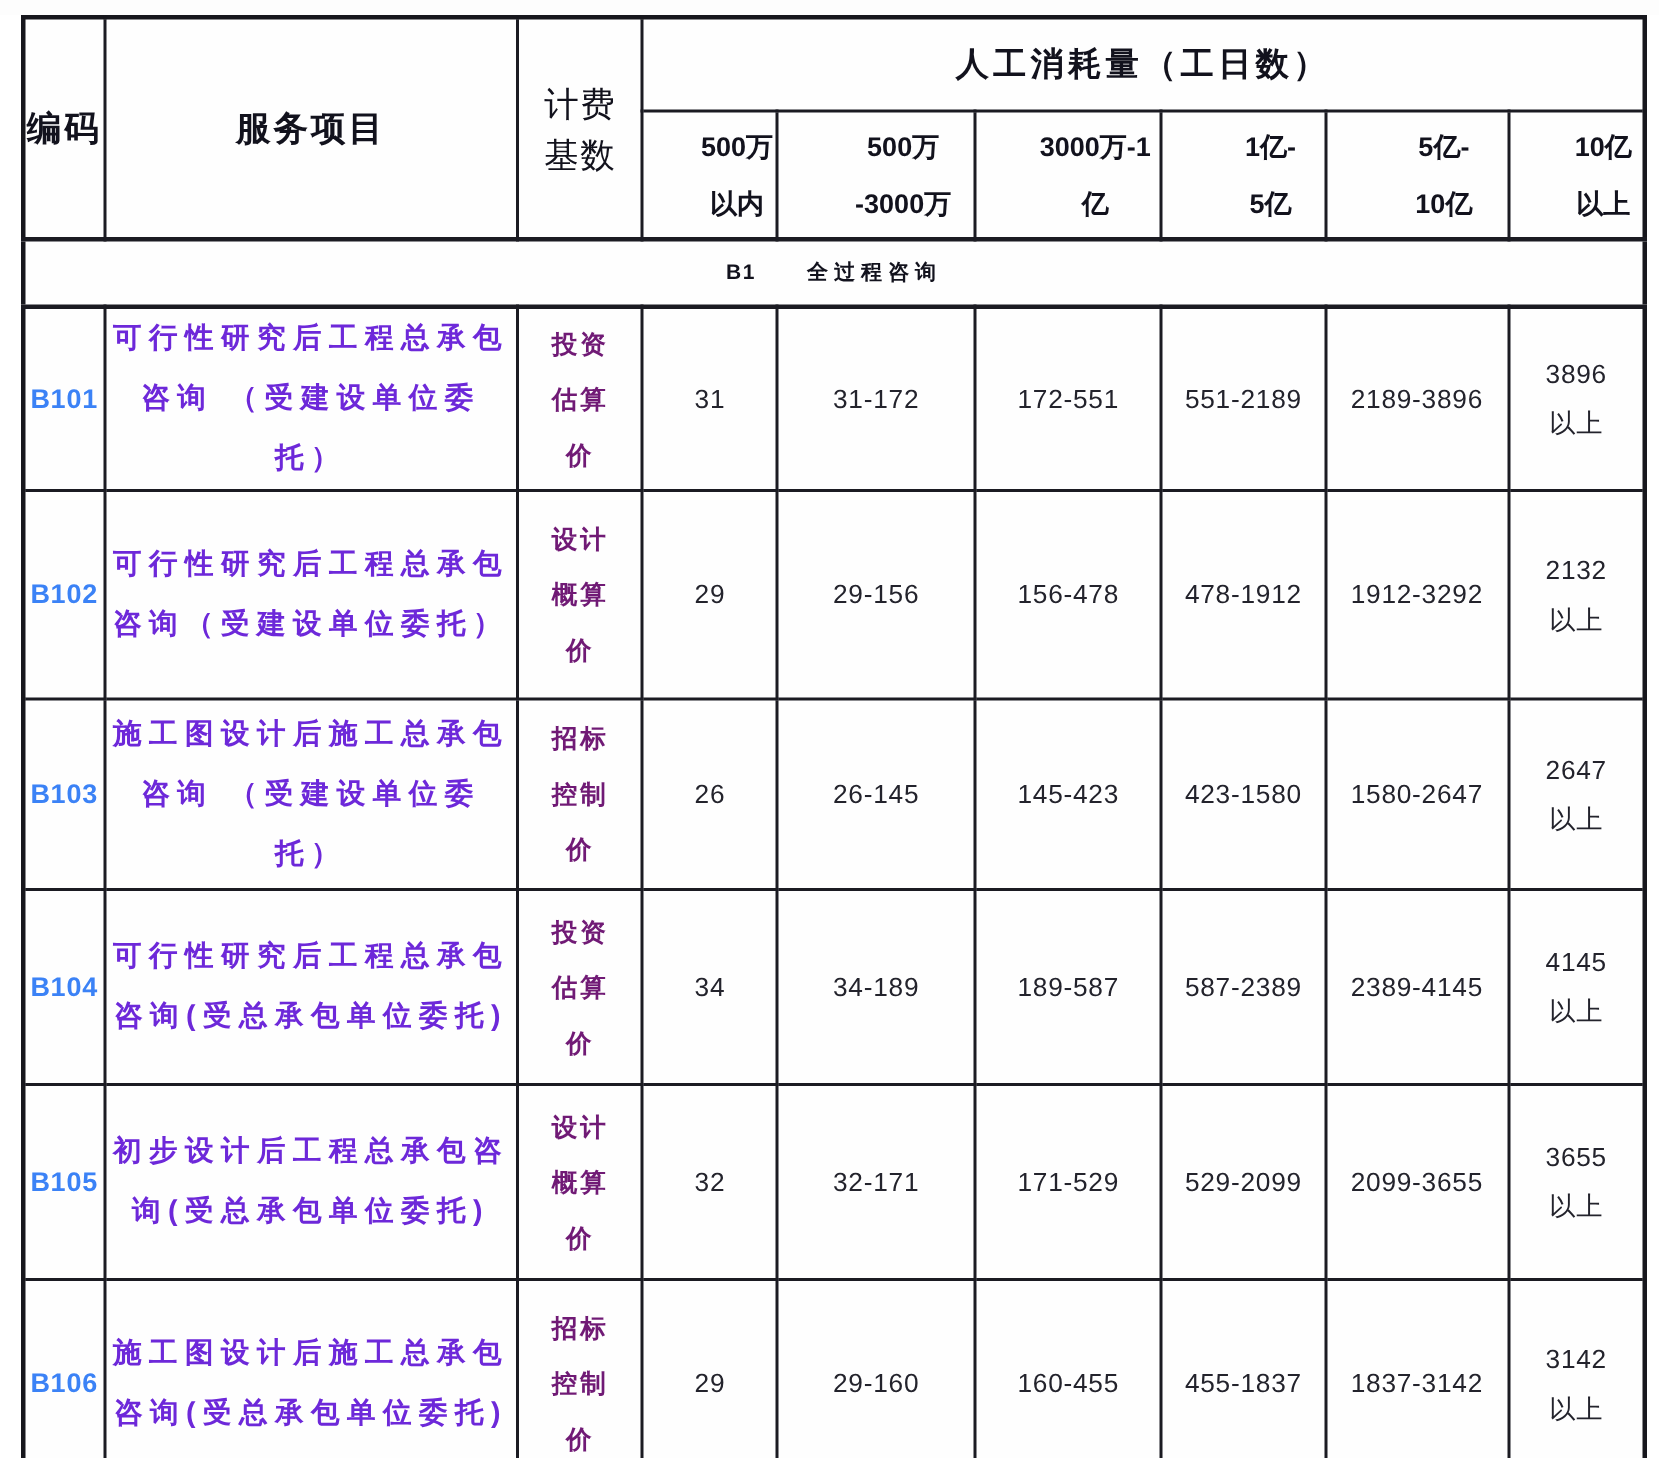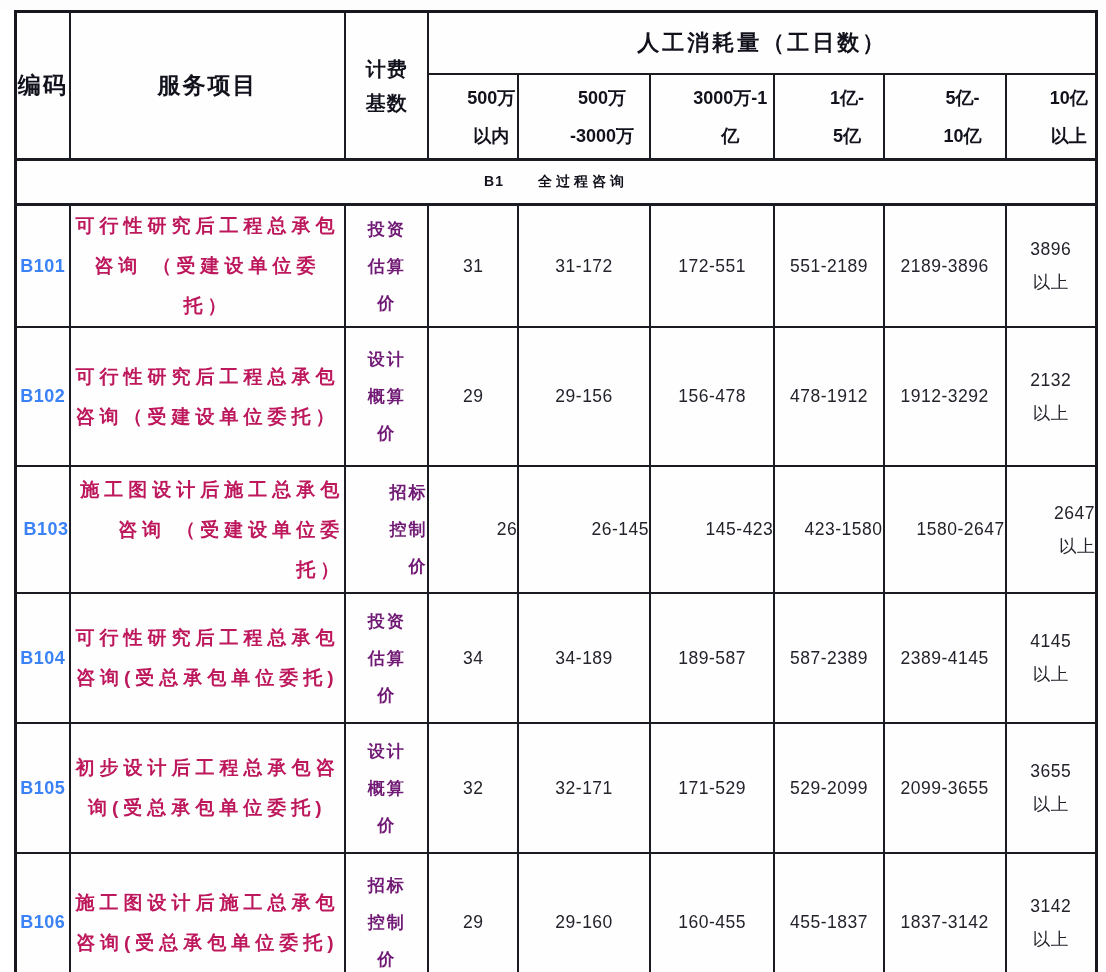--- a/index.html
+++ b/index.html
@@ -34,22 +34,22 @@
     background: #fefefe;
   }
   
   th.h-code, th.h-service {
     font-size: 23px;
     font-weight: 700;
     letter-spacing: 2px;
     color: #12121d;
   }
   th.h-basis {
-    font-size: 20px;
-    font-weight: 700;
+    font-size: 23px;
+    font-weight: 400;
     white-space: pre-line;
     line-height: 34px;
     letter-spacing: 1px;
     color: #12121d;
   }
   th.h-group {
     font-size: 22px;
     font-weight: 700;
     letter-spacing: 3px;
     height: 60px;
@@ -82,41 +82,41 @@
     letter-spacing: 0.5px;
     color: #3b82f6;
   }
   td.service {
     font-size: 19px;
     font-weight: 700;
     text-align: left;
     padding: 6px 10px 6px 14px;
     line-height: 40px;
     letter-spacing: 5px;
-    color: #be185d;
+    color: #6d28d9;
   }
   td.basis {
     font-size: 17px;
     font-weight: 700;
     white-space: pre-line;
     line-height: 37px;
     letter-spacing: 2px;
     color: #701a75;
   }
   td.num {
     font-size: 17.5px;
     font-weight: 400;
     white-space: pre-line;
     line-height: 33px;
     letter-spacing: 0.5px;
     color: #23232c;
   }
   tr.row-b101 td { height: 113px; }
   tr.row-b102 td { height: 137px; }
-  tr.row-b103 td { height: 125px; text-align: right; }
+  tr.row-b103 td { height: 125px; }
   tr.row-b104 td { height: 128px; }
   tr.row-b105 td { height: 128px; }
   tr.row-b106 td { height: 137px; }
 </style>
 </head>
 <body>
 
 <div class="page">
   <table class="fee">
     <colgroup>

